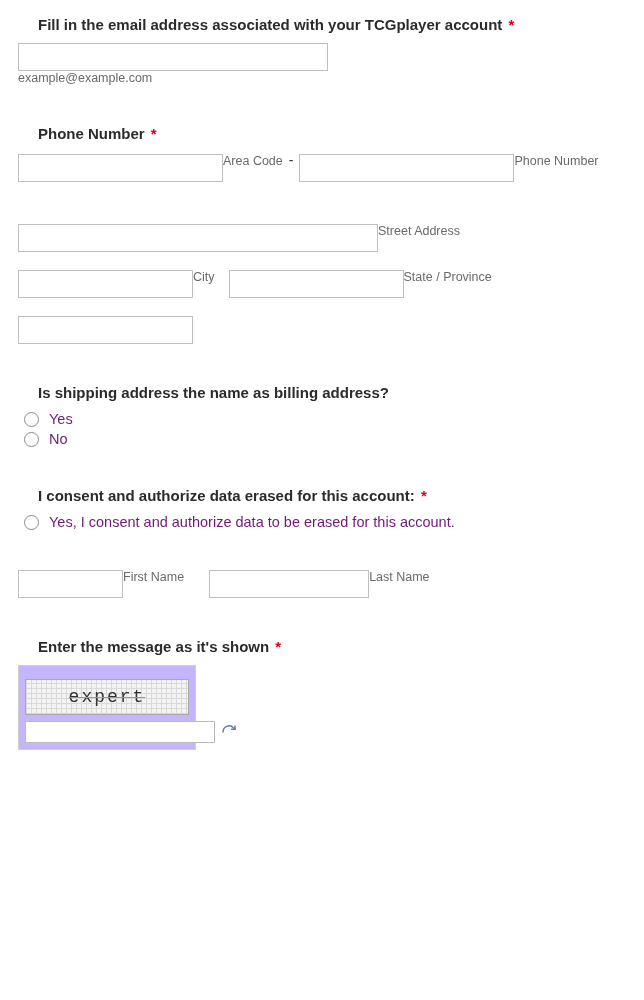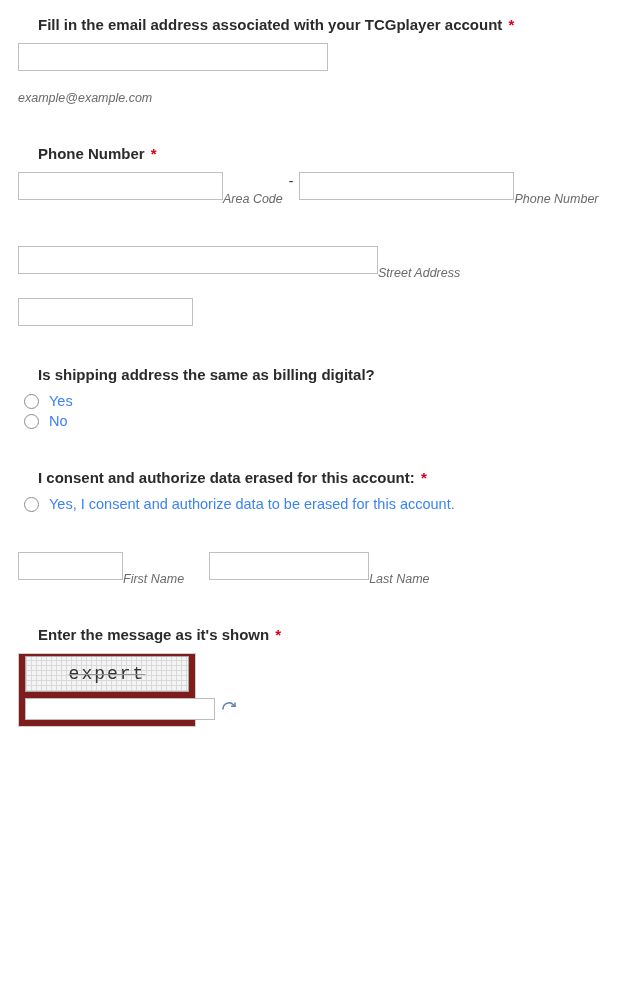--- a/index.html
+++ b/index.html
@@ -26,48 +26,47 @@
     border: 1px solid #bfbfbf;
     background: #fff;
     height: 28px;
     padding: 3px 6px;
     font-size: 13px;
     color: #333;
   }
   .sublabel {
     font-size: 12.5px;
     color: #6a6a6a;
-    margin-top: 20px;
-    font-style: italic;
+    margin-top: 0;
   }
   .row { display: flex; align-items: center; }
   .field { display: flex; flex-direction: row; }
   .dash { margin: 0 6px 0 6px; color: #333; padding-bottom: 16px; }
   .addr-row { margin-bottom: 18px; }
   .radio-row {
     display: flex;
     align-items: center;
     margin: 4px 0 4px 6px;
     font-size: 14.5px;
-    color: #3b82f6;
+    color: #701a75;
   }
   .radio-circle {
     width: 15px;
     height: 15px;
     border: 1.5px solid #8c8c8c;
     border-radius: 50%;
     margin-right: 10px;
     flex-shrink: 0;
     background: #fff;
   }
   .captcha-box {
     border: 1px solid #cfcfcf;
-    background: #7f1d1d;
+    background: #c4b5fd;
     width: 178px;
-    padding: 2px 6px 6px 6px;
+    padding: 13px 6px 6px 6px;
   }
   .captcha-img {
     width: 164px;
     height: 36px;
     border: 1px solid #aaa;
     background: repeating-linear-gradient(0deg,#d9d9d9 0 1px,transparent 1px 5px),
                 repeating-linear-gradient(90deg,#d9d9d9 0 1px,transparent 1px 5px),
                 #f4f4f4;
     font-family: "Courier New", monospace;
     font-size: 18px;
@@ -120,28 +119,38 @@
 </div>
 
 <div class="section">
 
   <div class="addr-row field">
     <input type="text" style="width: 360px;">
     <div class="sublabel">Street Address</div>
   </div>
 
 
+  <div class="addr-row row" style="gap:14px">
+    <div class="field">
+      <input type="text" style="width: 175px;">
+      <div class="sublabel">City</div>
+    </div>
+    <div class="field">
+      <input type="text" style="width: 175px;">
+      <div class="sublabel">State / Province</div>
+    </div>
+  </div>
 
   <div class="addr-row field">
     <input type="text" style="width: 175px;">
   </div>
 </div>
 
 <div class="section">
-  <label class="section-label">Is shipping address the same as billing digital?</label>
+  <label class="section-label">Is shipping address the name as billing address?</label>
   <div class="radio-row">
     <span class="radio-circle"></span>
     <span>Yes</span>
   </div>
   <div class="radio-row">
     <span class="radio-circle"></span>
     <span>No</span>
   </div>
 </div>
 

